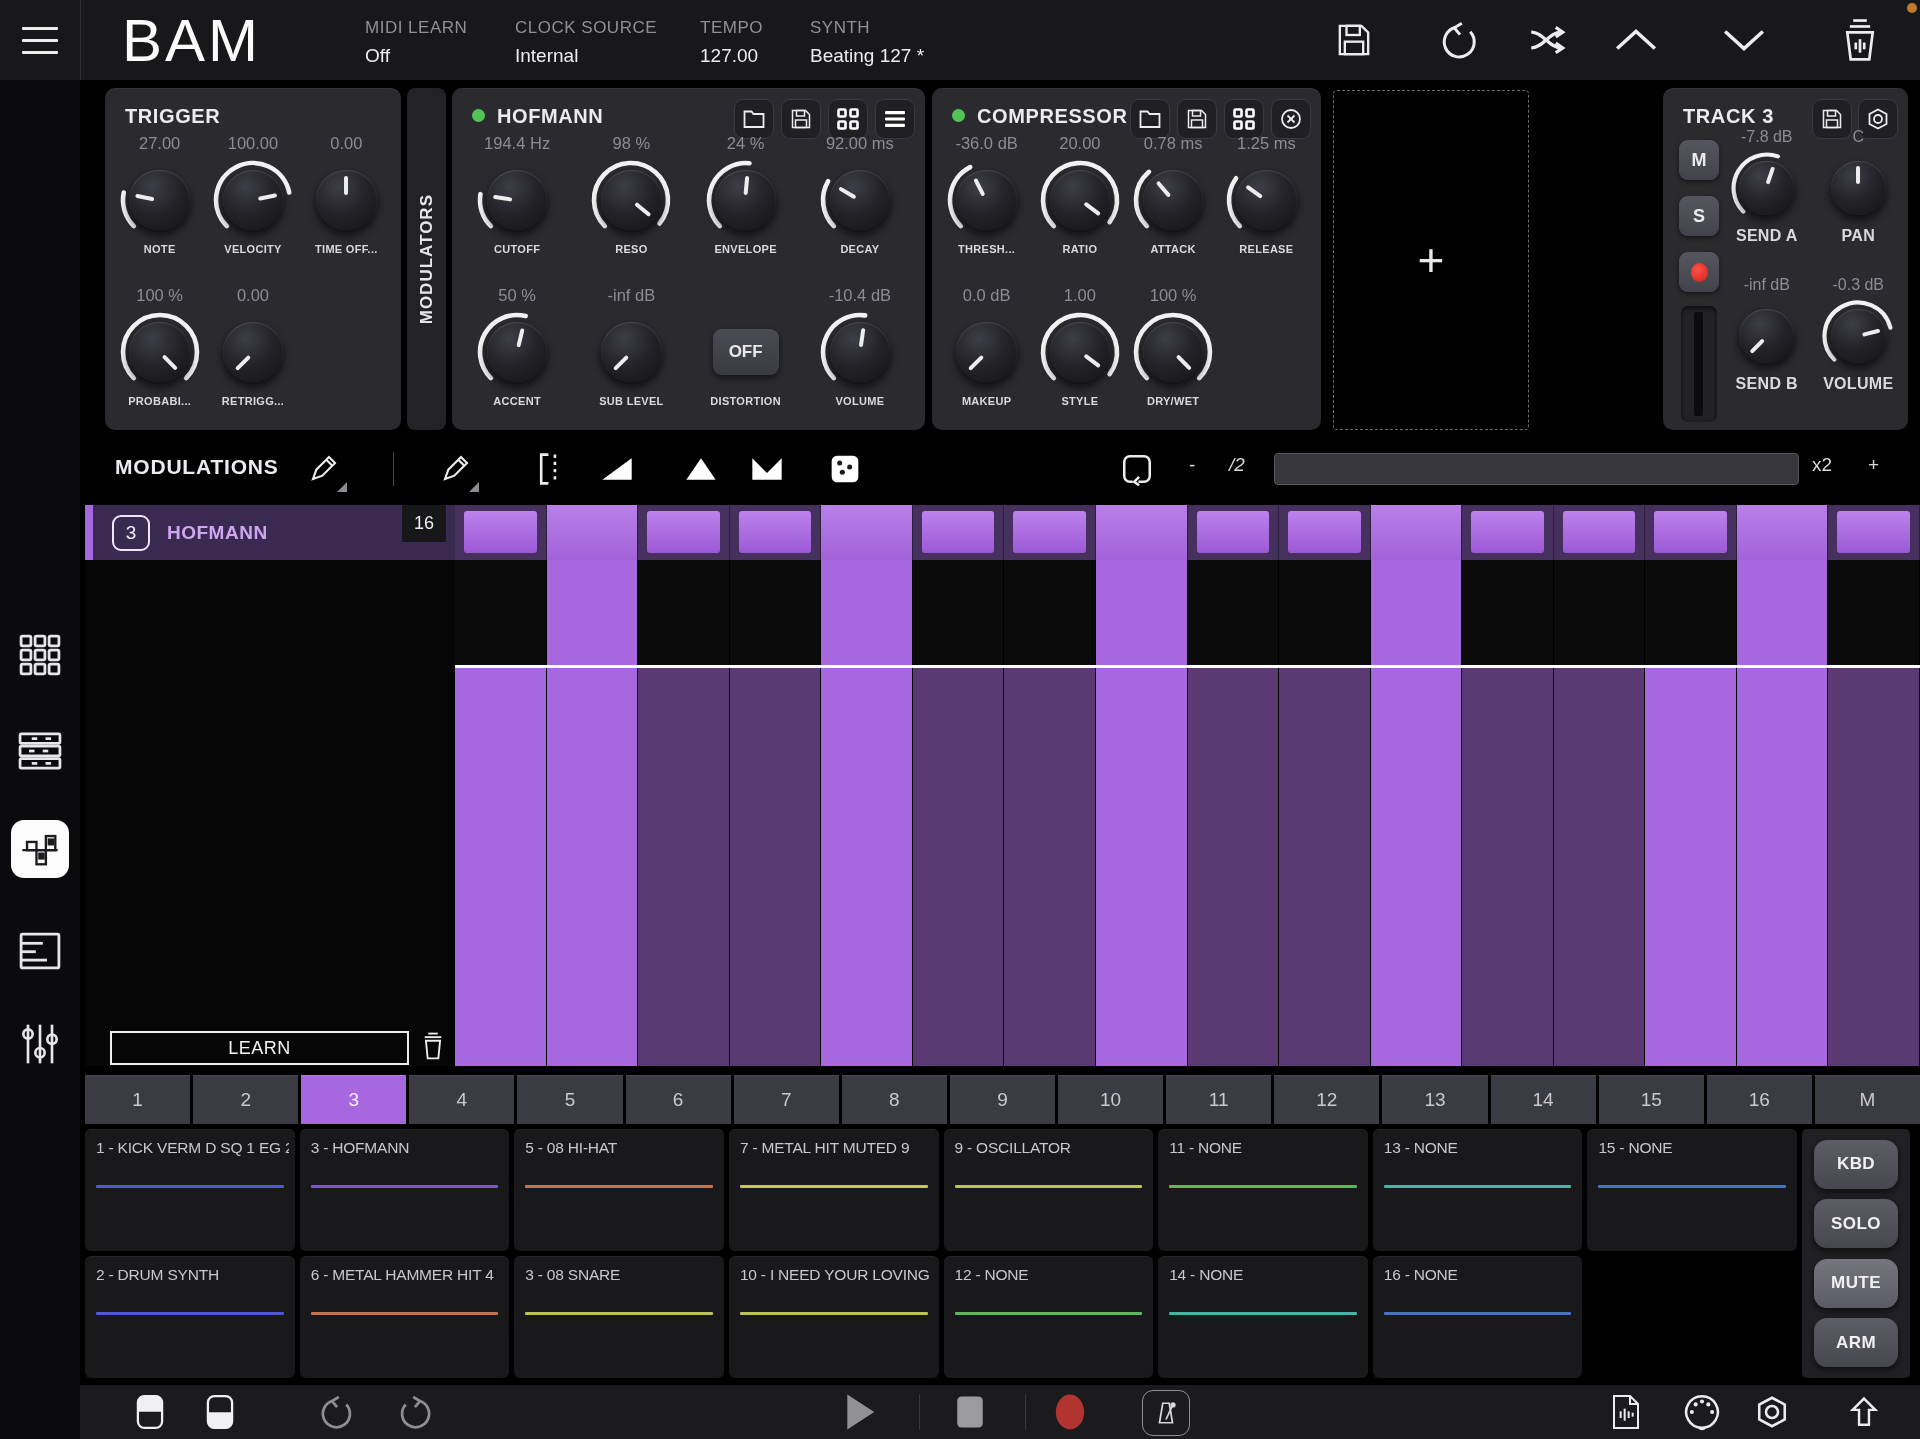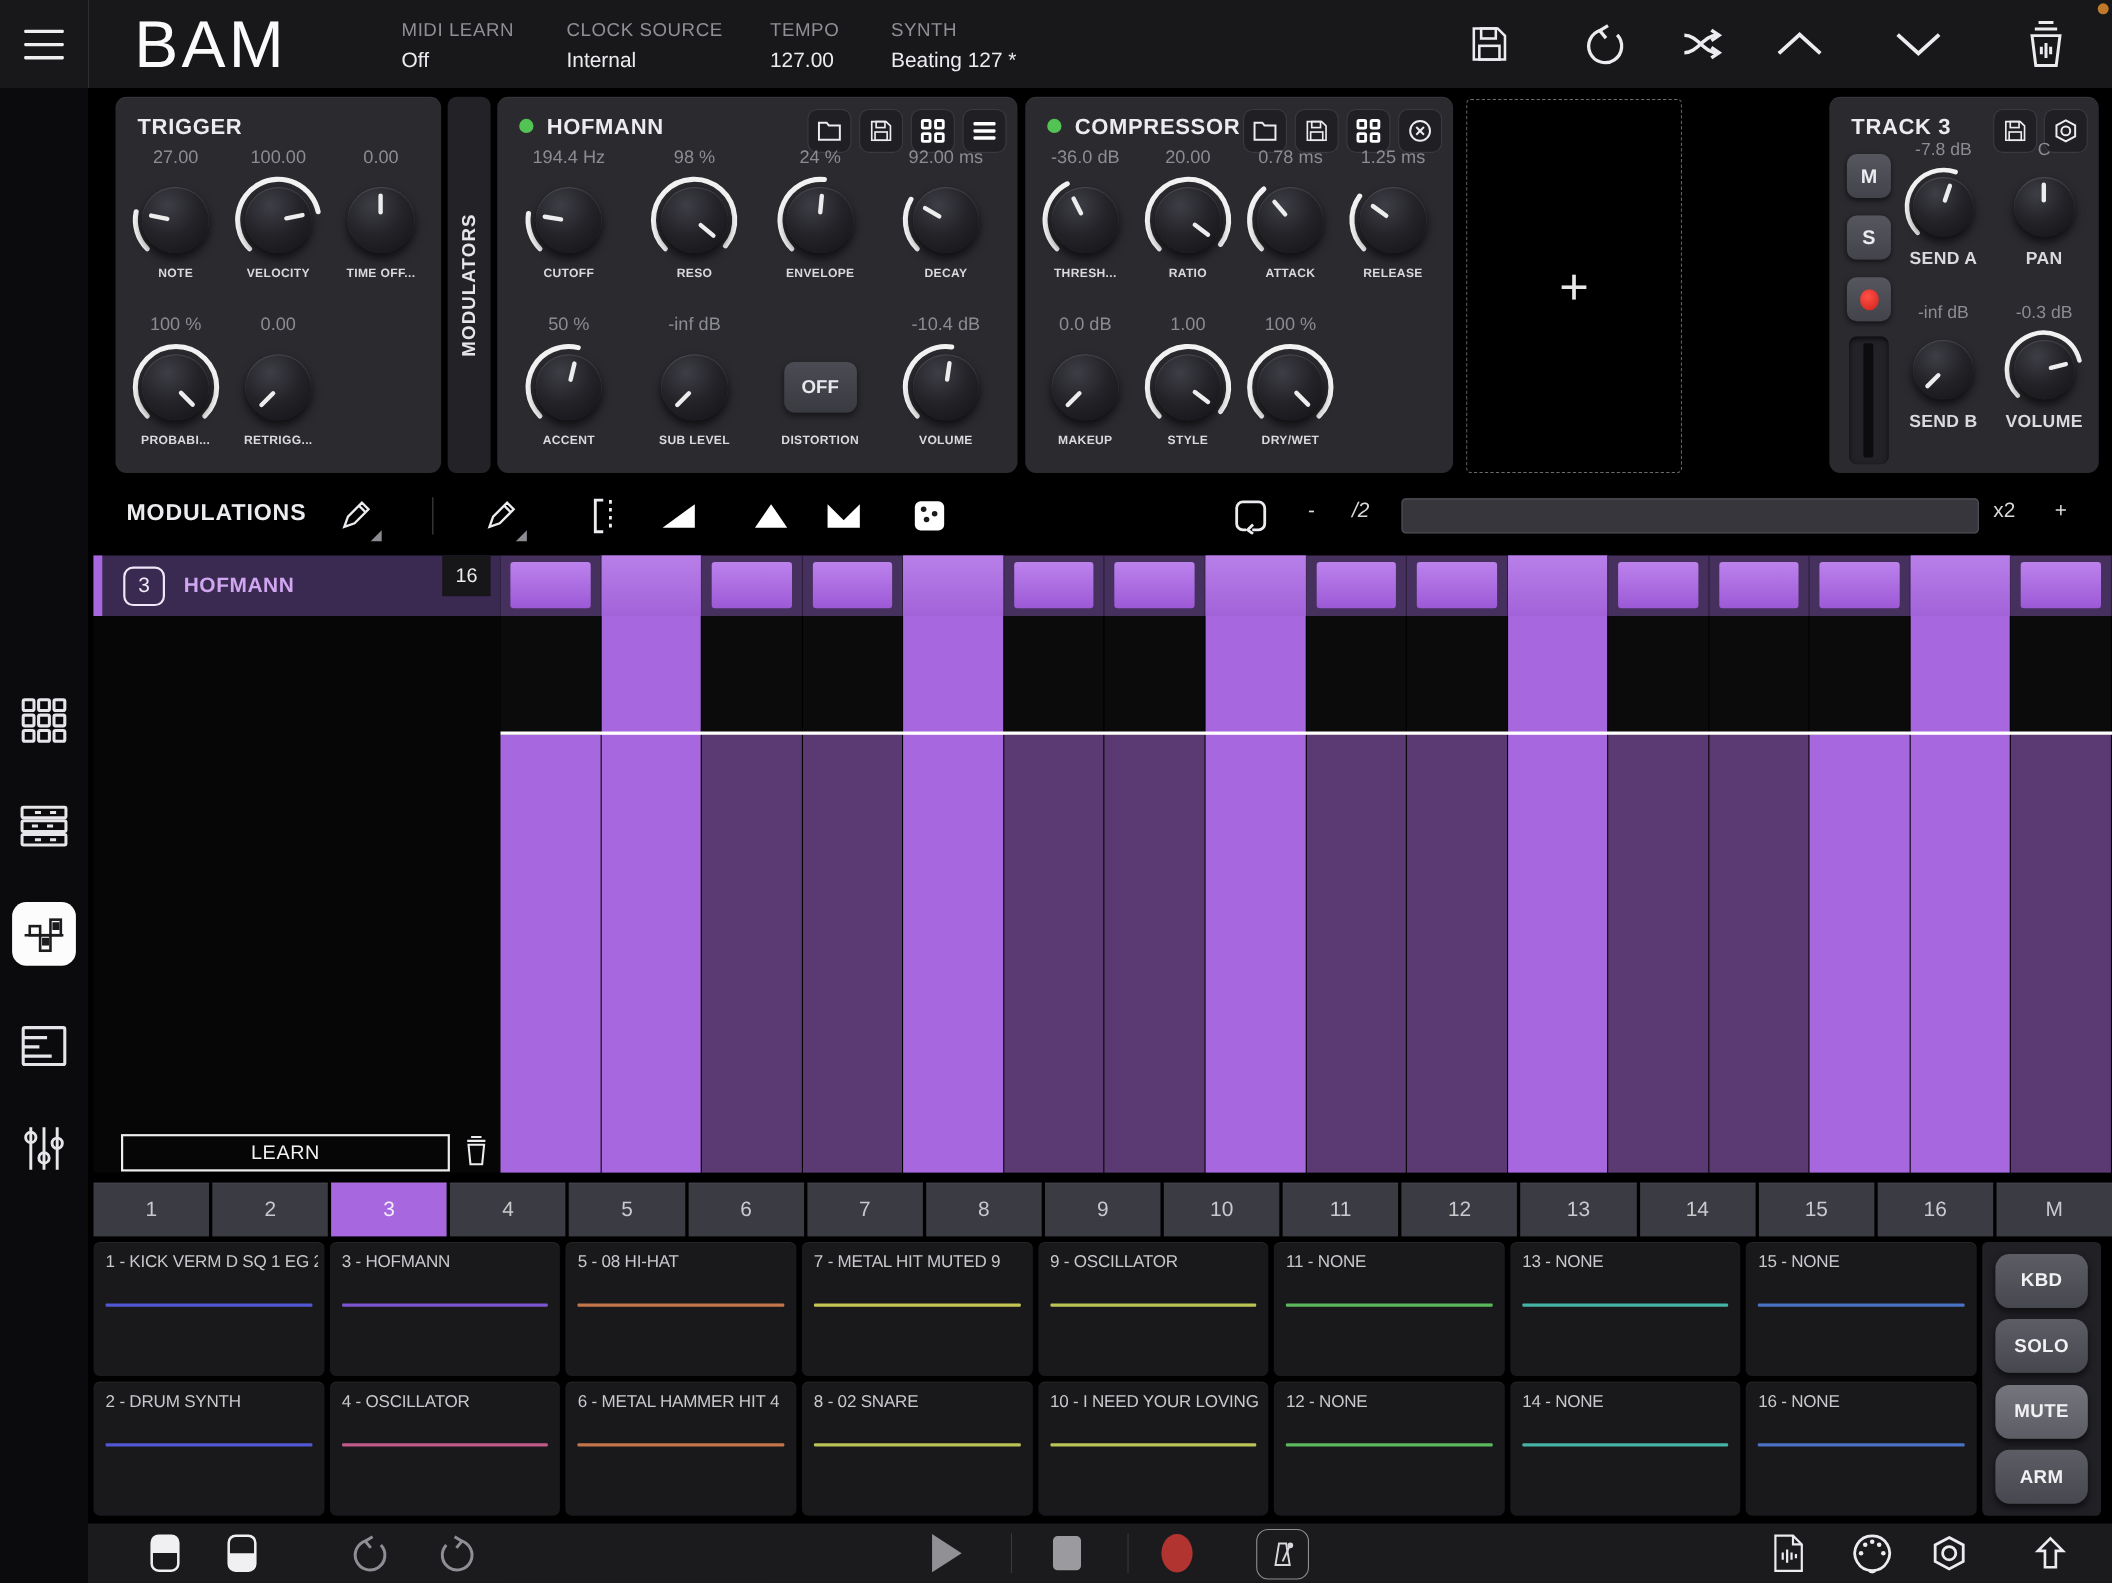--- a/index.html
+++ b/index.html
@@ -904,29 +904,25 @@
     </div>
     <div class="pad">
       <div class="pad-name">15 - NONE</div>
       <div class="pad-line" style="background:#4a72c4"></div>
     </div>
     <div class="pad">
       <div class="pad-name">2 - DRUM SYNTH</div>
       <div class="pad-line" style="background:#5158d2"></div>
     </div>
     <div class="pad">
-      <div class="pad-name">4 - OSCILLATOR</div>
-      <div class="pad-line" style="background:#c25a8a"></div>
-    </div>
-    <div class="pad">
       <div class="pad-name">6 - METAL HAMMER HIT 4</div>
       <div class="pad-line" style="background:#c4764a"></div>
     </div>
     <div class="pad">
-      <div class="pad-name">8 - 02 SNARE</div>
+      <div class="pad-name">3 - 08 SNARE</div>
       <div class="pad-line" style="background:#b9c455"></div>
     </div>
     <div class="pad">
       <div class="pad-name">10 - I NEED YOUR LOVING</div>
       <div class="pad-line" style="background:#bcc455"></div>
     </div>
     <div class="pad">
       <div class="pad-name">12 - NONE</div>
       <div class="pad-line" style="background:#5cb85c"></div>
     </div>

